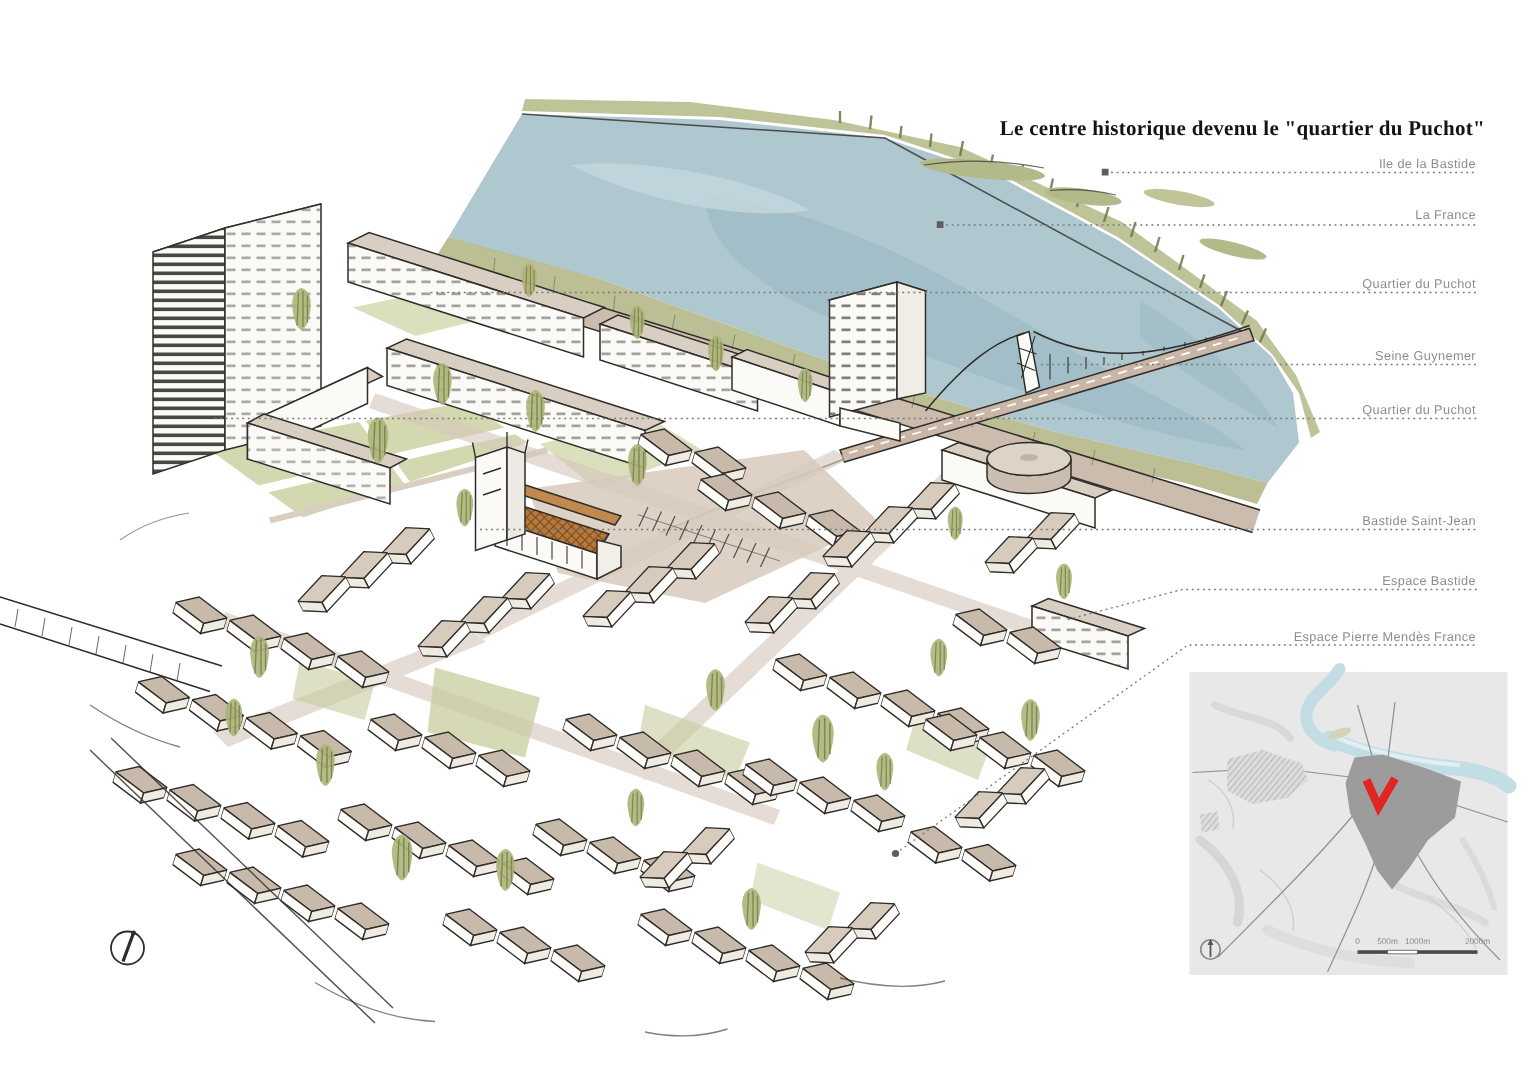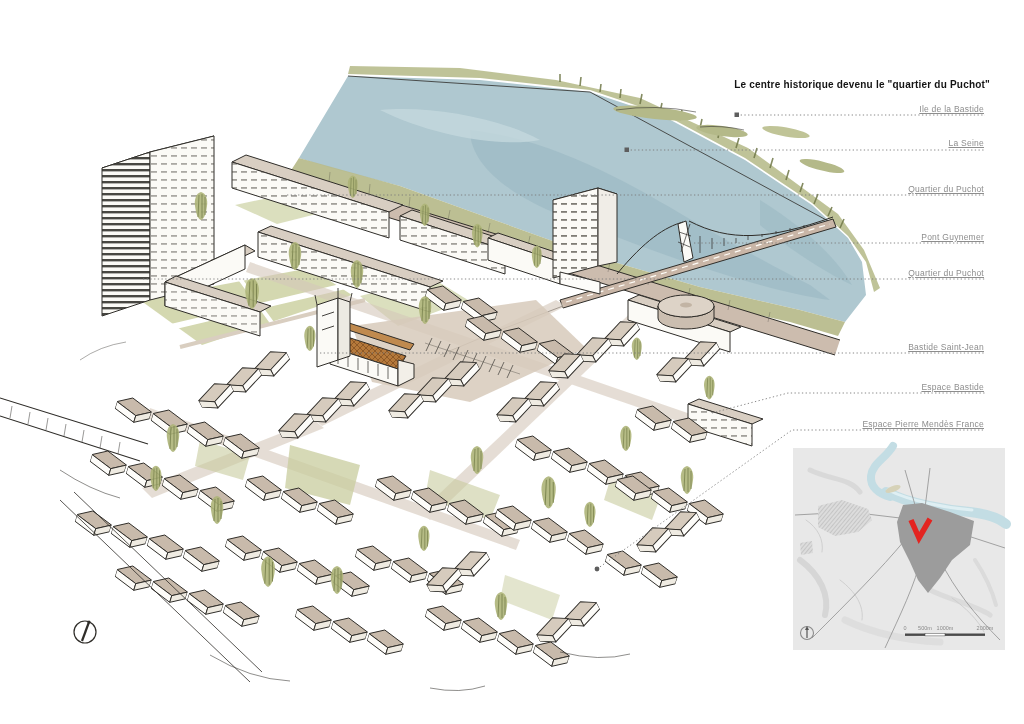--- a/index.html
+++ b/index.html
@@ -5,26 +5,27 @@
   html,body{margin:0;padding:0;}
   body{
     width:1024px;height:724px;position:relative;overflow:hidden;
     background:#ffffff;
     font-family:"Liberation Sans", sans-serif;
   }
   #stage{position:absolute;inset:0;}
   svg#sketch{position:absolute;left:0;top:0;}
   .page-title{
     position:absolute;top:79px;right:34px;
-    font-size:10px;font-weight:bold;color:#141414;letter-spacing:.2px;
+    font-size:14px;font-weight:bold;color:#141414;letter-spacing:.2px;
     white-space:nowrap;
+    font-family:Liberation Serif, serif;
   }
   .label-row{
     position:absolute;right:40px;text-align:right;
-    font-size:8.5px;color:#8d8d8d;letter-spacing:.25px;white-space:nowrap;text-decoration:underline;
+    font-size:8.5px;color:#8d8d8d;letter-spacing:.25px;white-space:nowrap;
   }
   .scale-label{
     position:absolute;top:625px;transform:translateX(-50%);
     font-size:5.5px;color:#8a8a8a;white-space:nowrap;
   }
 </style>
 </head>
 <body>
 
 <div id="stage">
@@ -370,23 +371,23 @@
   <g fill="#5e5e5e">
     <rect x="734.5" y="112.5" width="4.5" height="4.5"></rect>
     <rect x="624.5" y="147.5" width="4.5" height="4.5"></rect>
     <circle cx="597" cy="569" r="2.4"></circle>
   </g>
 </svg>
 
 <div class="page-title">Le centre historique devenu le "quartier du Puchot"</div>
 
 <div class="label-row" style="top:104px">Ile de la Bastide</div>
-<div class="label-row" style="top:138px">La Seine</div>
+<div class="label-row" style="top:138px">La France</div>
 <div class="label-row" style="top:184px">Quartier du Puchot</div>
-<div class="label-row" style="top:232px">Pont Guynemer</div>
+<div class="label-row" style="top:232px">Seine Guynemer</div>
 <div class="label-row" style="top:268px">Quartier du Puchot</div>
 <div class="label-row" style="top:342px">Bastide Saint-Jean</div>
 <div class="label-row" style="top:382px">Espace Bastide</div>
 <div class="label-row" style="top:419px">Espace Pierre Mendès France</div>
 
 <span class="scale-label" style="left:905px">0</span>
 <span class="scale-label" style="left:925px">500m</span>
 <span class="scale-label" style="left:945px">1000m</span>
 <span class="scale-label" style="left:985px">2000m</span>
 

